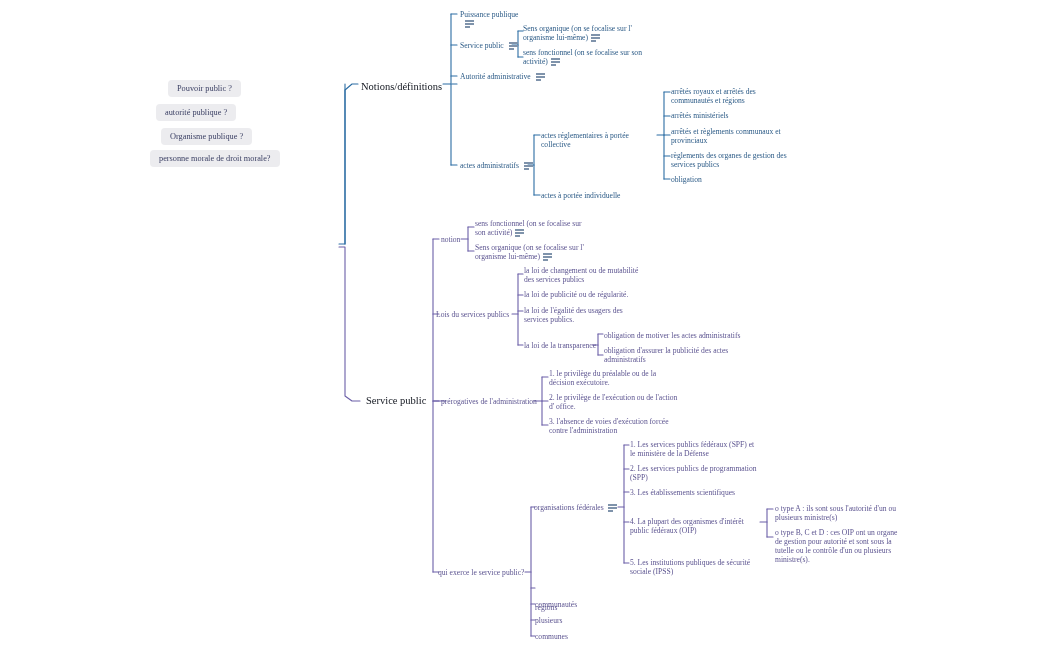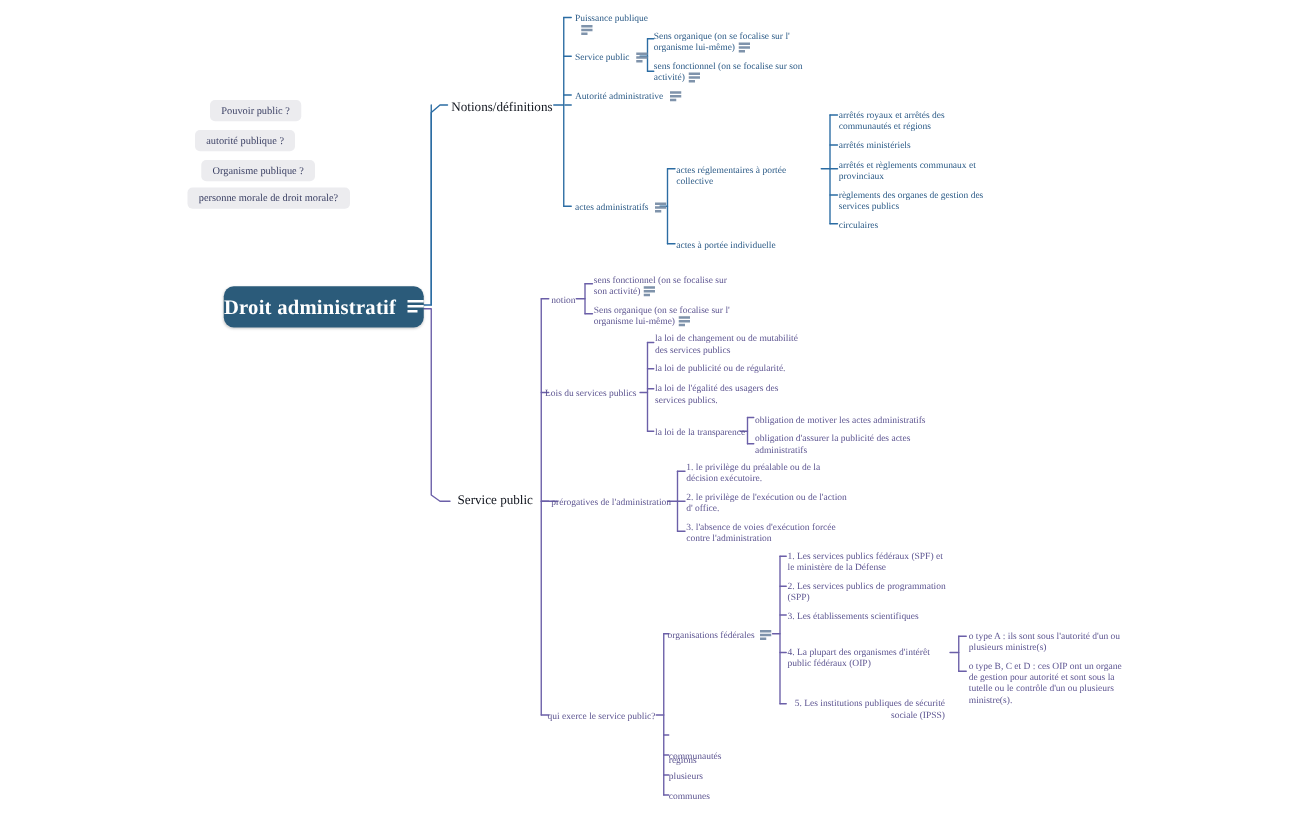--- a/index.html
+++ b/index.html
@@ -197,28 +197,20 @@
       <path d="M767 509 L773 509" stroke="#6b5fa8"></path>
       <path d="M767 537 L773 537" stroke="#6b5fa8"></path>
     </g>
   </svg>
 
   <div class="tag" style="left:168px; top:80px;">Pouvoir public ?</div>
   <div class="tag" style="left:156px; top:104px;">autorité publique ?</div>
   <div class="tag" style="left:161px; top:128px;">Organisme publique ?</div>
   <div class="tag" style="left:150px; top:150px;">personne morale de droit morale?</div>
 
-  <div class="root-node" style="left:179px; top:229px; width:160px; height:33px;">
-    <span>Droit administratif</span>
-    <span class="root-note">
-        <i></i>
-        <i></i>
-        <i></i>
-      </span>
-  </div>
 
   <div class="branch-label" style="left:361px; top:81px;">Notions/définitions</div>
   <div class="branch-label" style="left:366px; top:395px;">Service public</div>
 
   <div class="topic blue" style="left:460px; top:10px; width:70px;">
     <span class="txt">Puissance publique</span><span class="note-icon"><i></i><i></i><i></i></span>
   </div>
 
   <div class="topic blue" style="left:460px; top:41px; width:60px;">
     <span class="txt">Service public</span><span class="note-icon"><i></i><i></i><i></i></span>
@@ -250,21 +242,21 @@
   <div class="topic blue" style="left:671px; top:111px; width:128px;">
     <span class="txt">arrêtés ministériels</span>
   </div>
   <div class="topic blue" style="left:671px; top:127px; width:122px;">
     <span class="txt">arrêtés et règlements communaux et provinciaux</span>
   </div>
   <div class="topic blue" style="left:671px; top:151px; width:118px;">
     <span class="txt">règlements des organes de gestion des services publics</span>
   </div>
   <div class="topic blue" style="left:671px; top:175px; width:90px;">
-    <span class="txt">circulaires</span>
+    <span class="txt">obligation</span>
   </div>
 
   <div class="topic blue" style="left:541px; top:191px; width:118px;">
     <span class="txt">actes à portée individuelle</span>
   </div>
 
   <div class="topic purple" style="left:441px; top:235px; width:30px;">
     <span class="txt">notion</span>
   </div>
 
@@ -334,21 +326,21 @@
     <span class="txt">4. La plupart des organismes d'intérêt public fédéraux (OIP)</span>
   </div>
 
   <div class="topic purple" style="left:775px; top:504px; width:126px;">
     <span class="txt">o type A : ils sont sous l'autorité d'un ou plusieurs ministre(s)</span>
   </div>
   <div class="topic purple" style="left:775px; top:528px; width:128px;">
     <span class="txt">o type B, C et D : ces OIP ont un organe de gestion pour autorité et sont sous la tutelle ou le contrôle d'un ou plusieurs ministre(s).</span>
   </div>
 
-  <div class="topic purple" style="left:630px; top:558px; width:126px;text-align:right;">
+  <div class="topic purple" style="left:630px; top:558px; width:126px;">
     <span class="txt">5. Les institutions publiques de sécurité sociale (IPSS)</span>
   </div>
 
   <div class="topic purple" style="left:535px; top:603px; width:60px;">
     <span class="txt">régions</span>
   </div>
   <div class="topic purple" style="left:535px; top:600px; width:70px;">
     <span class="txt">communautés</span>
   </div>
   <div class="topic purple" style="left:535px; top:616px; width:64px;">

